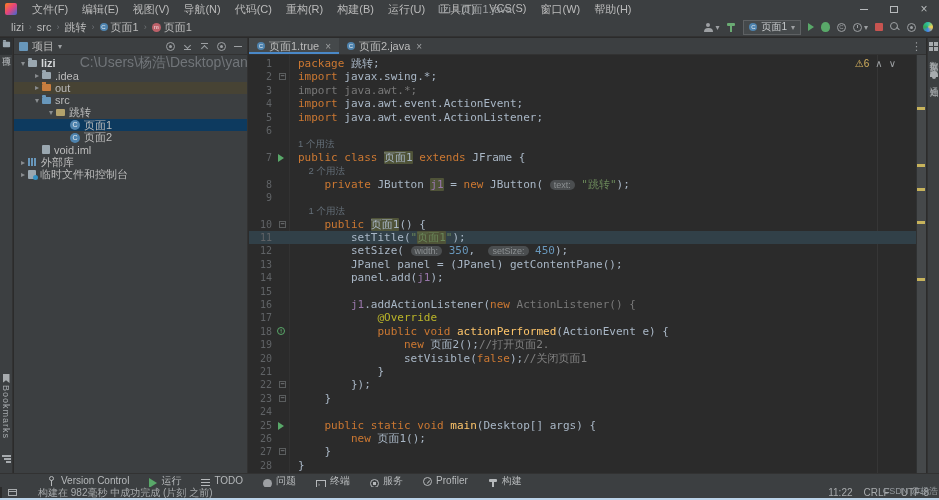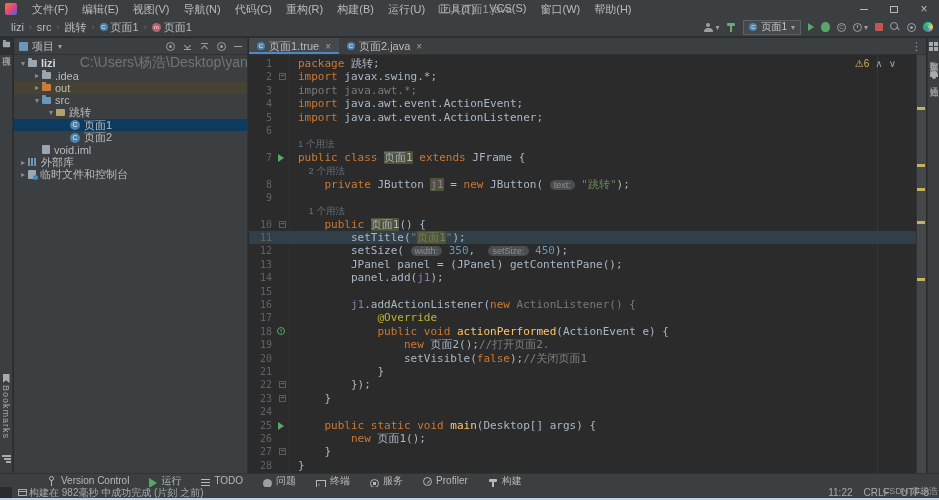--- a/index.html
+++ b/index.html
@@ -74,21 +74,21 @@
   .smark{position:absolute;right:1px;width:8px;height:3px;background:#c7b35c}
   .inspect{position:absolute;top:20px;right:30px;display:flex;gap:6px;align-items:center;font-size:10px;color:#9da0a3;z-index:3}
   .warncount{color:#d6b25f}
 
   .stripe-right{position:absolute;top:38px;bottom:27px;right:0;width:12px;background:#3c3f41;border-left:1px solid #323232;display:flex;flex-direction:column;align-items:center;padding-top:4px;gap:14px;z-index:4}
   .rs-item{display:flex;flex-direction:column;align-items:center;gap:3px}
 
   
   .toolrow{position:absolute;left:0;right:0;top:473px;height:14px;background:#3c3f41;border-top:1px solid #323232;display:flex;align-items:center;font-size:10px;color:#b6b9bb;gap:20px;padding-left:48px;z-index:5}
   .toolbtn{display:flex;align-items:flex-end;gap:4px;white-space:nowrap}
-  .statusrow{position:absolute;left:12px;right:0;top:487px;height:11px;background:#3c3f41;display:flex;align-items:center;font-size:10px;color:#a8abad;padding-left:6px;gap:2px;z-index:5}
+  .statusrow{position:absolute;left:2px;right:0;top:487px;height:11px;background:#3c3f41;display:flex;align-items:center;font-size:10px;color:#a8abad;padding-left:6px;gap:21px;z-index:5}
   .status-right{margin-left:auto;display:flex;gap:11px;padding-right:10px}
   .bottomline{position:absolute;left:0;right:0;top:498px;height:2px;background:#bcd4ea;z-index:6}
   .watermark{position:absolute;right:1px;top:485px;font-size:9px;color:#91969b;z-index:7;white-space:nowrap}
 
   
   .ic{display:inline-block;position:relative;flex:none}
   .ic-folder{width:9px;height:7px;background:#9aa7b0;border-radius:1px}
   .ic-folder::before{content:"";position:absolute;top:-2px;left:0;width:4px;height:2px;background:inherit;border-radius:1px 1px 0 0}
   .ic-folder.blue{background:#6897bb}
   .ic-folder-ex{width:9px;height:7px;background:#c77d3f;border-radius:1px}

